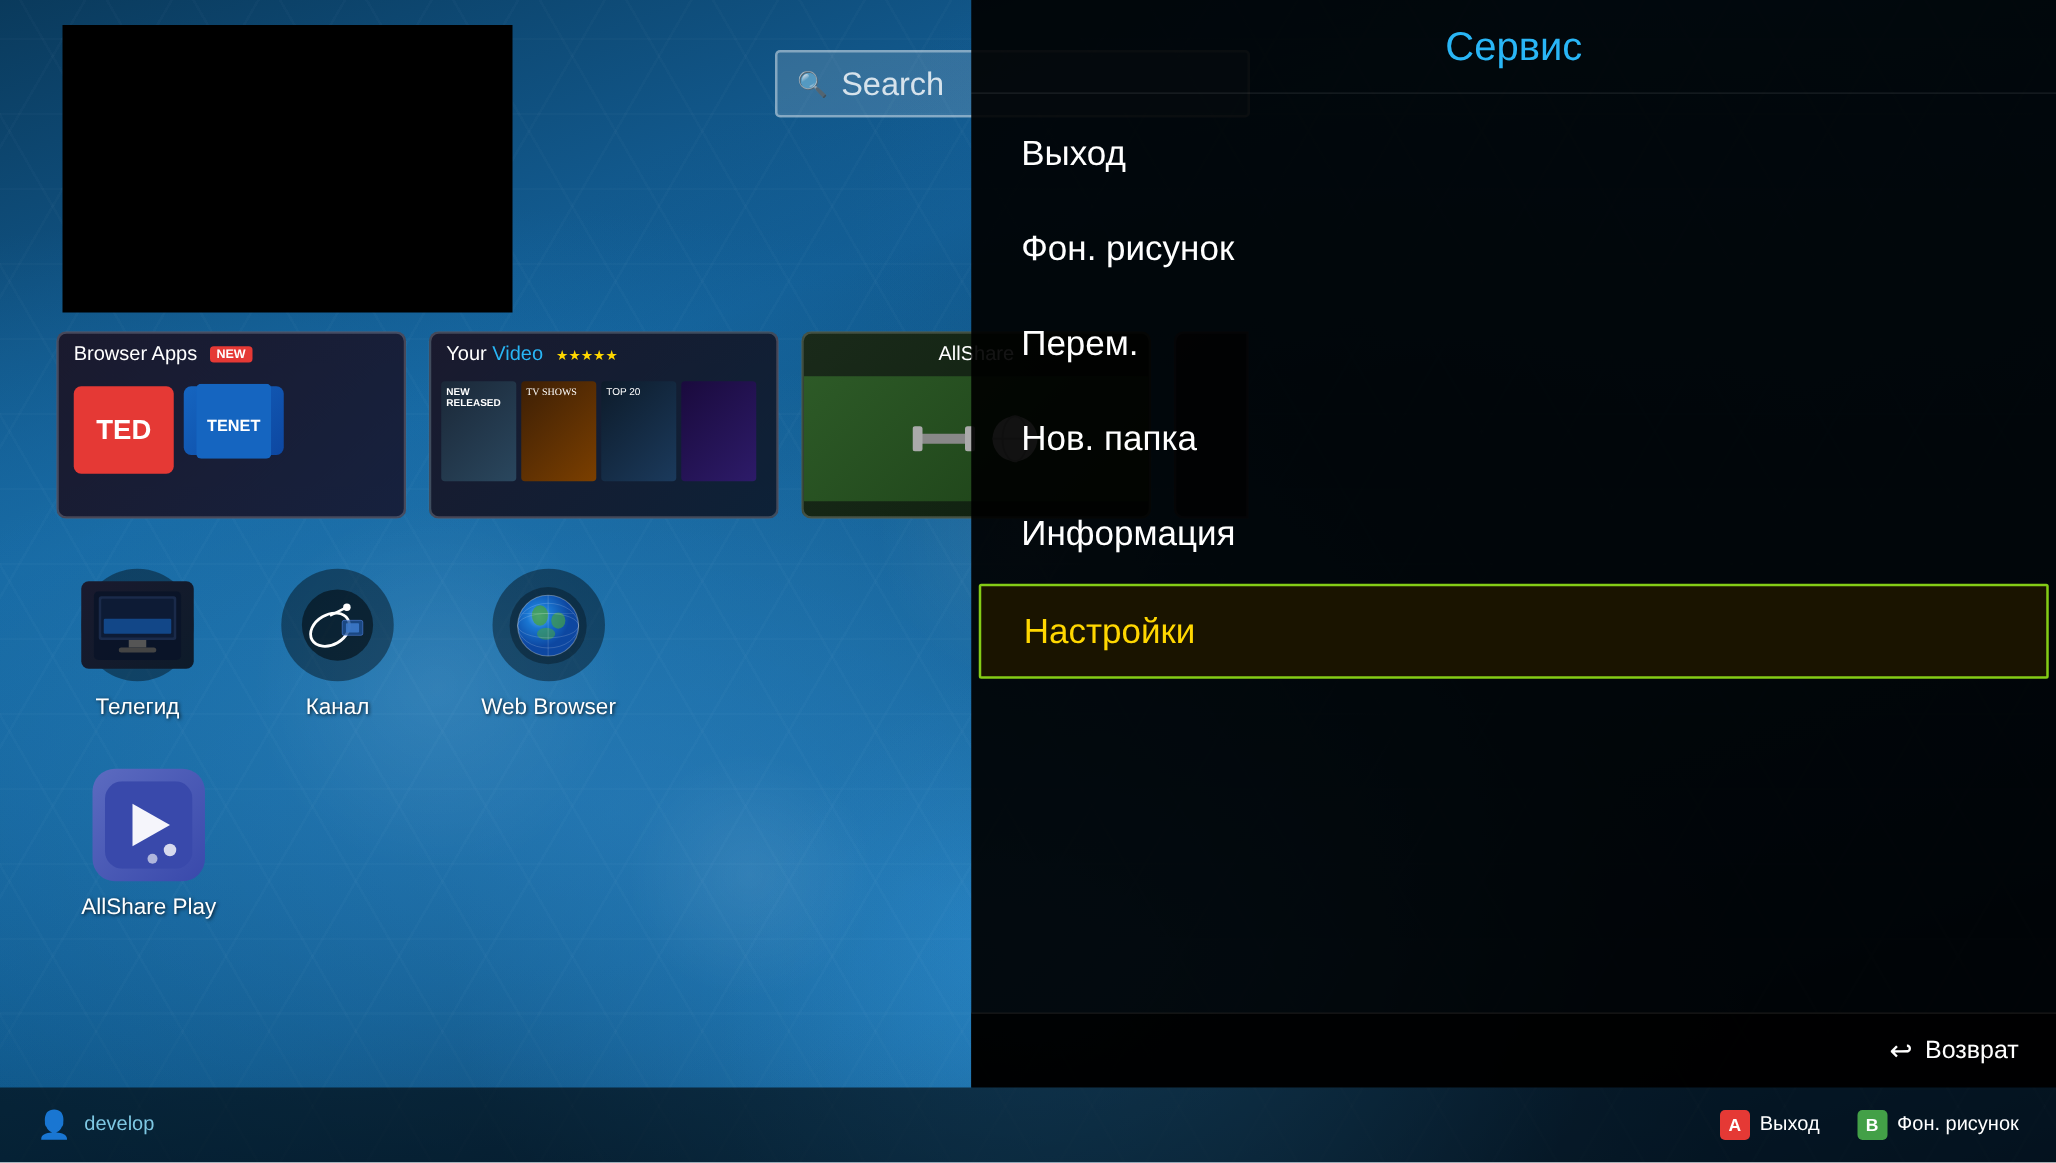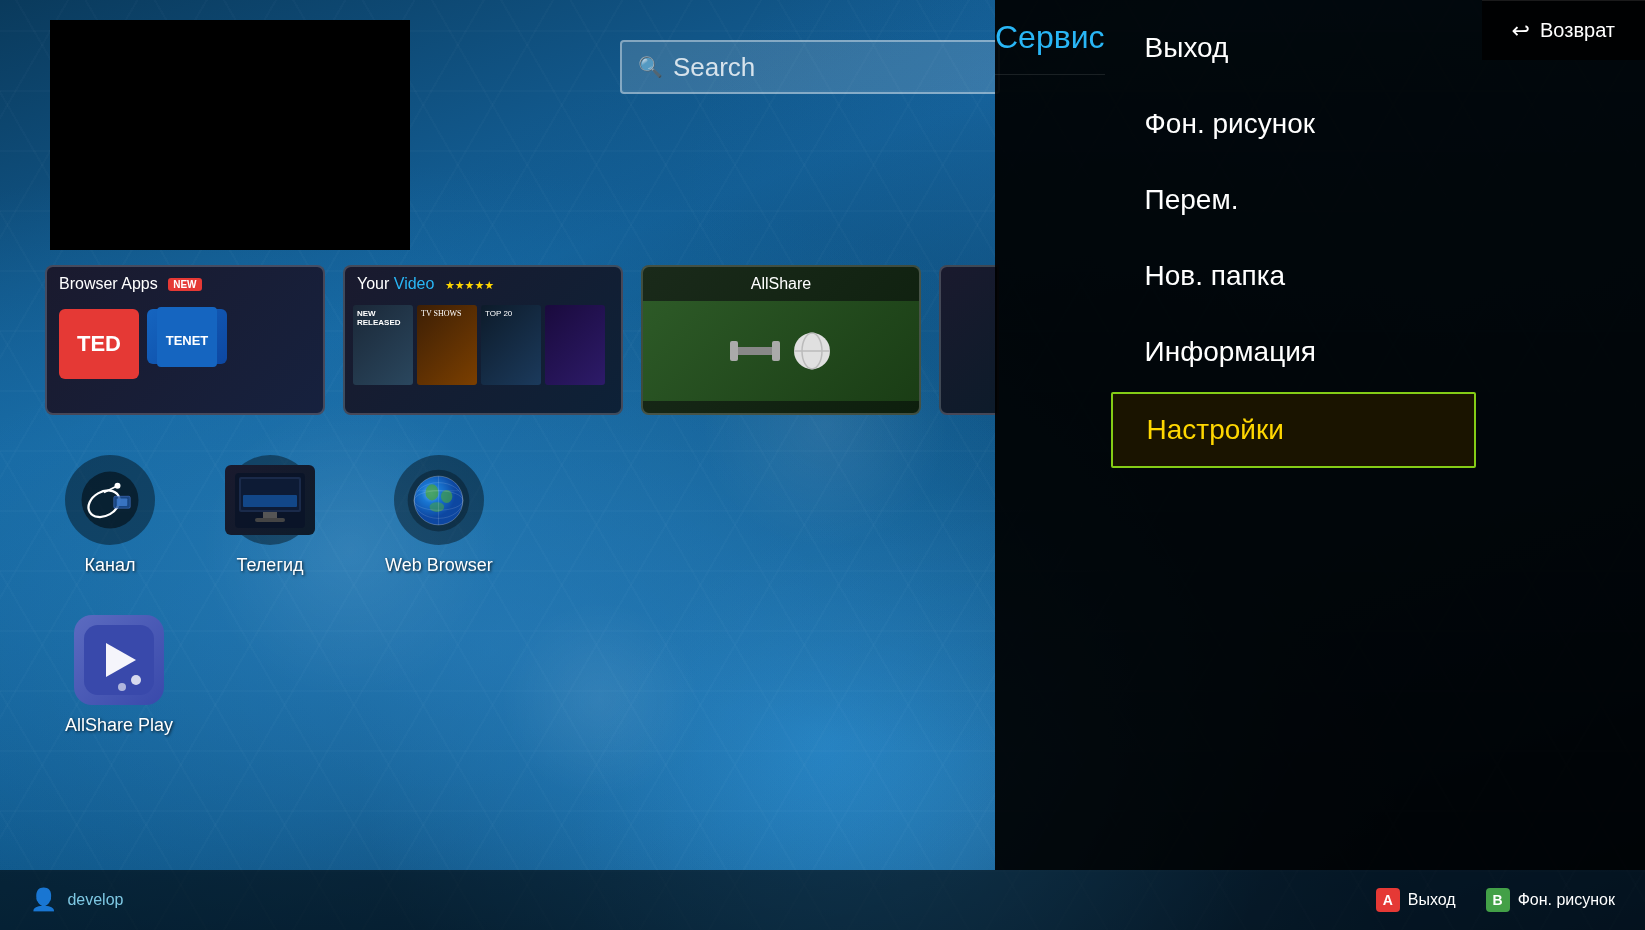--- a/index.html
+++ b/index.html
@@ -324,25 +324,25 @@
       color: #fff;
       font-size: 14px;
       font-weight: bold;
     }
 
     
     .context-menu {
       position: absolute;
       top: 0;
       right: 0;
-      width: 650px;
+      width: 868px;
       bottom: 60px;
       background: rgba(0,0,0,0.92);
       display: flex;
-      flex-direction: row;
+      flex-direction: column;
     }
 
     .context-menu-header {
       height: 75px;
       display: flex;
       align-items: center;
       justify-content: center;
       border-bottom: 1px solid rgba(255,255,255,0.1);
     }
 
@@ -507,50 +507,50 @@
       </div>
     </div>
 
     <div style="width:60px;height:150px;background:linear-gradient(135deg,#1a1a2e,#0d1b2a);border-radius:8px 0 0 8px;border:2px solid rgba(255,255,255,0.2);"></div>
   </div>
 
   <div style="position:absolute;top:455px;left:65px;display:flex;gap:70px;">
 
     <div class="app-icon-item">
       <div class="app-icon-circle">
-        <svg class="satellite-svg" viewBox="0 0 80 80">
-          <circle cx="40" cy="40" r="38" fill="rgba(0,0,0,0.5)"></circle>
-
-          <ellipse cx="32" cy="45" rx="22" ry="16" fill="none" stroke="white" stroke-width="3" transform="rotate(-30,32,45)"></ellipse>
-          <line x1="32" y1="30" x2="48" y2="22" stroke="white" stroke-width="2.5"></line>
-          <circle cx="50" cy="21" r="4" fill="white"></circle>
-
-          <rect x="45" y="35" width="22" height="16" rx="2" fill="rgba(30,80,150,0.8)" stroke="rgba(100,150,255,0.5)" stroke-width="1"></rect>
-          <rect x="49" y="38" width="14" height="10" rx="1" fill="rgba(60,120,200,0.9)"></rect>
-        </svg>
-      </div>
-      <div class="app-icon-label">Канал</div>
-    </div>
-
-    <div class="app-icon-item">
-      <div class="app-icon-circle">
         <div class="tvguide-icon">
           <svg width="70" height="55" viewBox="0 0 70 55">
             <rect width="70" height="55" rx="4" fill="rgba(10,20,40,0.9)"></rect>
             <rect x="4" y="4" width="62" height="35" rx="2" fill="#1a2a4a"></rect>
 
             <rect x="6" y="6" width="58" height="31" rx="1" fill="#0d1b35"></rect>
             <rect x="8" y="22" width="54" height="12" rx="1" fill="#1565c0" opacity="0.6"></rect>
 
             <rect x="28" y="39" width="14" height="6" fill="#555"></rect>
             <rect x="20" y="45" width="30" height="4" rx="2" fill="#444"></rect>
           </svg>
         </div>
       </div>
       <div class="app-icon-label">Телегид</div>
+    </div>
+
+    <div class="app-icon-item">
+      <div class="app-icon-circle">
+        <svg class="satellite-svg" viewBox="0 0 80 80">
+          <circle cx="40" cy="40" r="38" fill="rgba(0,0,0,0.5)"></circle>
+
+          <ellipse cx="32" cy="45" rx="22" ry="16" fill="none" stroke="white" stroke-width="3" transform="rotate(-30,32,45)"></ellipse>
+          <line x1="32" y1="30" x2="48" y2="22" stroke="white" stroke-width="2.5"></line>
+          <circle cx="50" cy="21" r="4" fill="white"></circle>
+
+          <rect x="45" y="35" width="22" height="16" rx="2" fill="rgba(30,80,150,0.8)" stroke="rgba(100,150,255,0.5)" stroke-width="1"></rect>
+          <rect x="49" y="38" width="14" height="10" rx="1" fill="rgba(60,120,200,0.9)"></rect>
+        </svg>
+      </div>
+      <div class="app-icon-label">Канал</div>
     </div>
 
     <div class="app-icon-item">
       <div class="app-icon-circle">
         <svg class="globe-svg" viewBox="0 0 80 80">
           <circle cx="40" cy="40" r="38" fill="rgba(0,0,0,0.3)"></circle>
           <circle cx="40" cy="40" r="30" fill="url(#globeGrad)" stroke="rgba(255,255,255,0.3)" stroke-width="1"></circle>
           <defs>
             <radialGradient id="globeGrad" cx="35%" cy="35%">
               <stop offset="0%" stop-color="#64b5f6"></stop>

